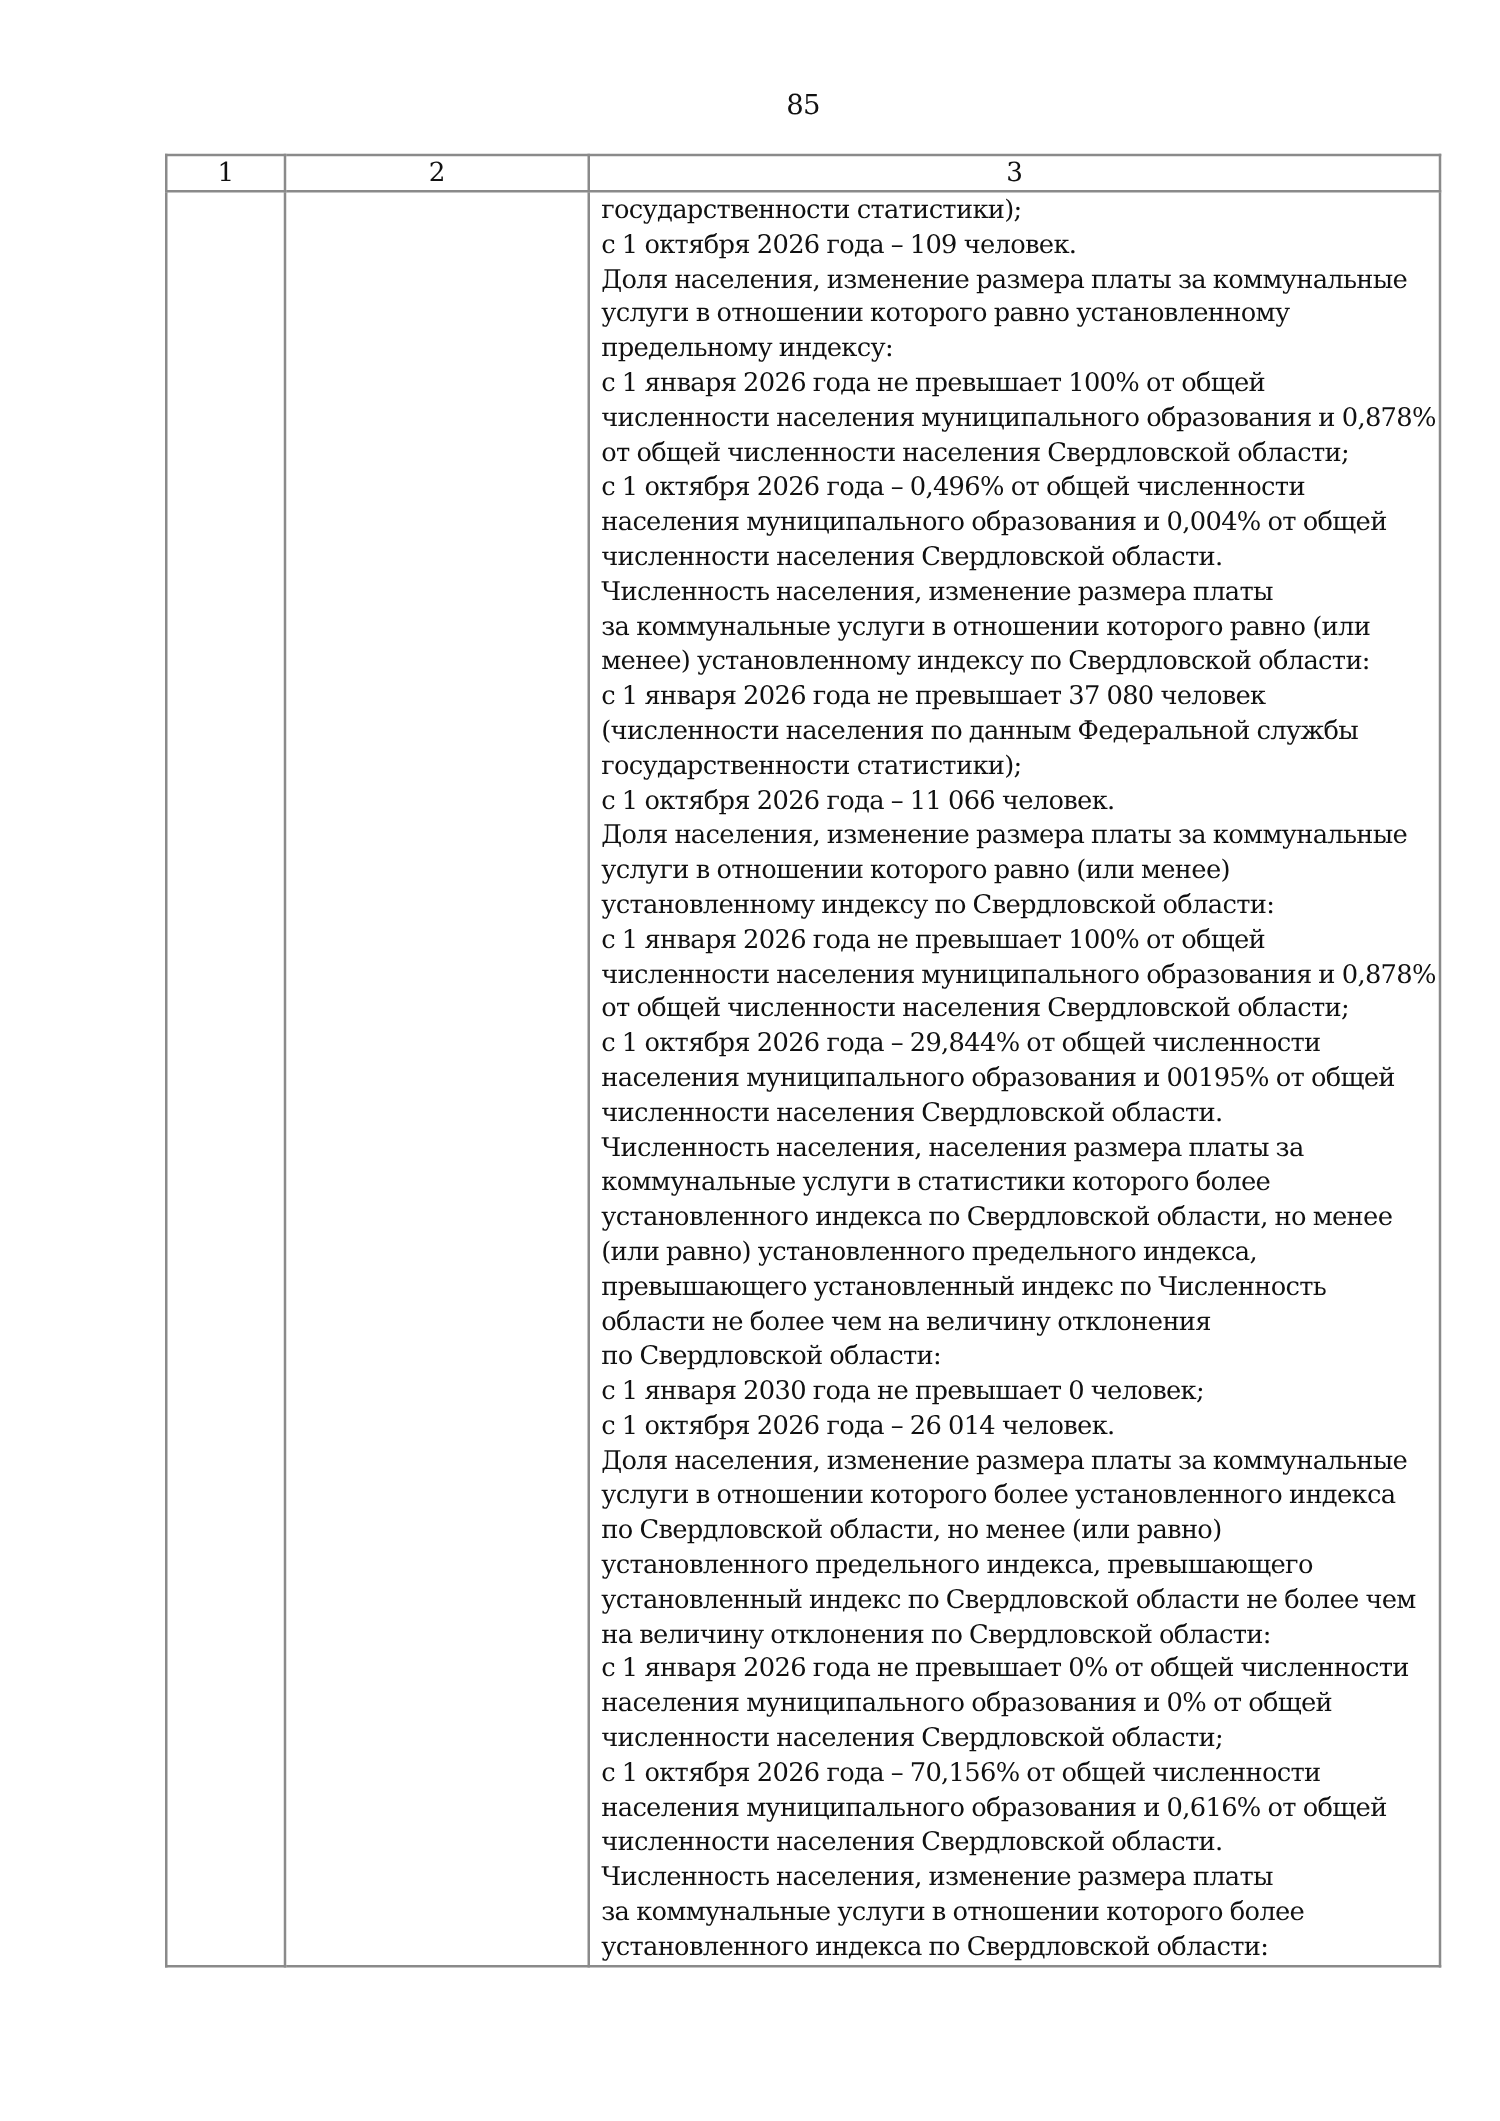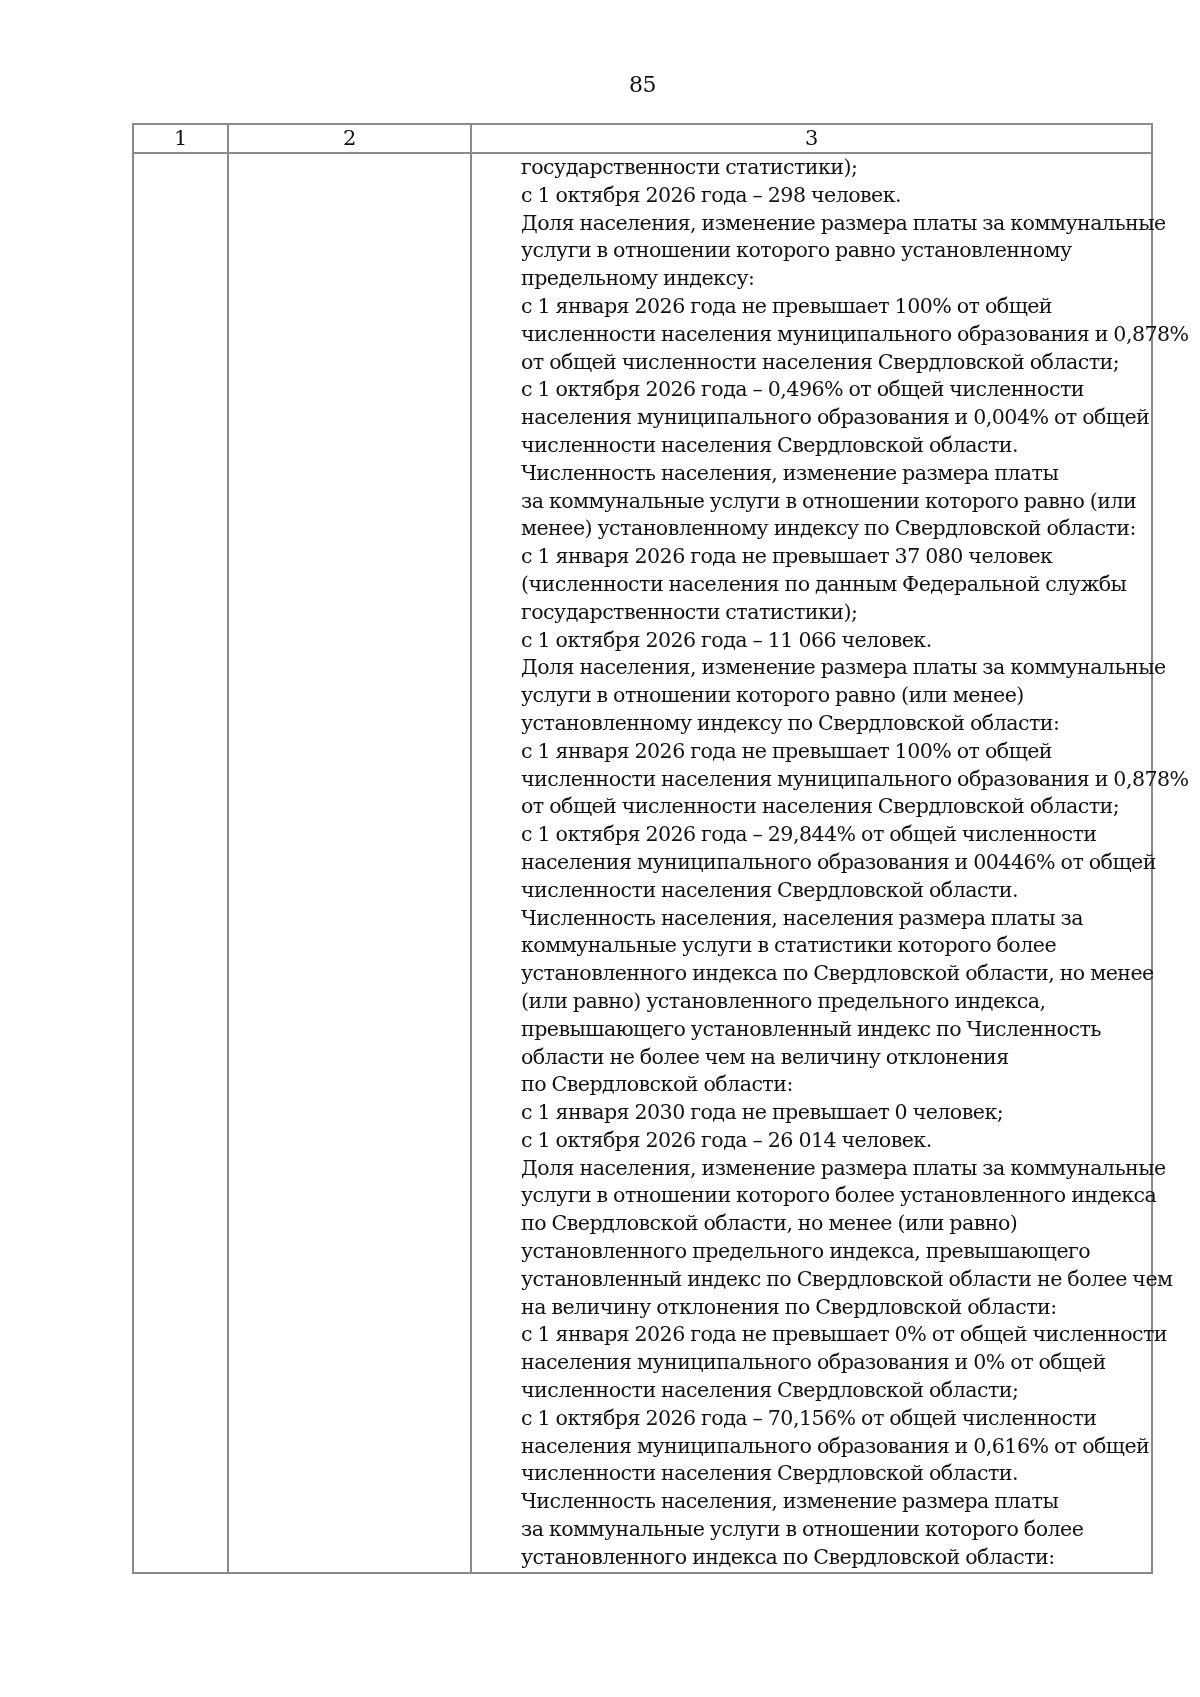--- a/index.html
+++ b/index.html
@@ -50,21 +50,20 @@
     .col2 { width: 243px; }
     .col3 { width: 681px; }
     .body-row td { height: 1418px; }
     .cell-text {
       padding-left: 9px;
       font-size: 20.6px;
       line-height: 27.8px;
       letter-spacing: -0.55px;
       word-spacing: -0.5px;
       white-space: nowrap;
-      margin-left: 40px;
     }
     .line {
       display: block;
       height: 27.8px;
     }
   </style>
 </head>
 <body>
 
 <div class="page-number">85</div>
@@ -82,21 +81,21 @@
       <th>3</th>
     </tr>
   </thead>
   <tbody>
     <tr class="body-row">
       <td></td>
       <td></td>
       <td>
         <div class="cell-text" id="col3-text">
           <span class="line">государственности статистики);</span>
-          <span class="line">с 1 октября 2026 года – 298 человек.</span>
+          <span class="line">с 1 октября 2026 года – 109 человек.</span>
           <span class="line">Доля населения, изменение размера платы за коммунальные</span>
           <span class="line">услуги в отношении которого равно установленному</span>
           <span class="line">предельному индексу:</span>
           <span class="line">с 1 января 2026 года не превышает 100% от общей</span>
           <span class="line">численности населения муниципального образования и 0,878%</span>
           <span class="line">от общей численности населения Свердловской области;</span>
           <span class="line">с 1 октября 2026 года – 0,496% от общей численности</span>
           <span class="line">населения муниципального образования и 0,004% от общей</span>
           <span class="line">численности населения Свердловской области.</span>
           <span class="line">Численность населения, изменение размера платы</span>
@@ -106,21 +105,21 @@
           <span class="line">(численности населения по данным Федеральной службы</span>
           <span class="line">государственности статистики);</span>
           <span class="line">с 1 октября 2026 года – 11 066 человек.</span>
           <span class="line">Доля населения, изменение размера платы за коммунальные</span>
           <span class="line">услуги в отношении которого равно (или менее)</span>
           <span class="line">установленному индексу по Свердловской области:</span>
           <span class="line">с 1 января 2026 года не превышает 100% от общей</span>
           <span class="line">численности населения муниципального образования и 0,878%</span>
           <span class="line">от общей численности населения Свердловской области;</span>
           <span class="line">с 1 октября 2026 года – 29,844% от общей численности</span>
-          <span class="line">населения муниципального образования и 00446% от общей</span>
+          <span class="line">населения муниципального образования и 00195% от общей</span>
           <span class="line">численности населения Свердловской области.</span>
           <span class="line">Численность населения, населения размера платы за</span>
           <span class="line">коммунальные услуги в статистики которого более</span>
           <span class="line">установленного индекса по Свердловской области, но менее</span>
           <span class="line">(или равно) установленного предельного индекса,</span>
           <span class="line">превышающего установленный индекс по Численность</span>
           <span class="line">области не более чем на величину отклонения</span>
           <span class="line">по Свердловской области:</span>
           <span class="line">с 1 января 2030 года не превышает 0 человек;</span>
           <span class="line">с 1 октября 2026 года – 26 014 человек.</span>

